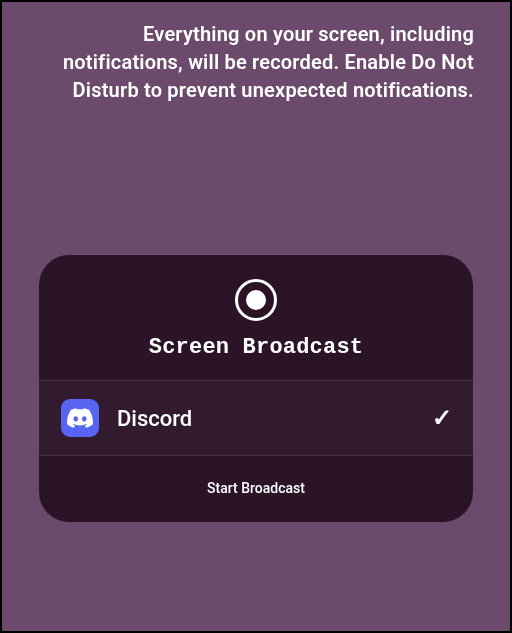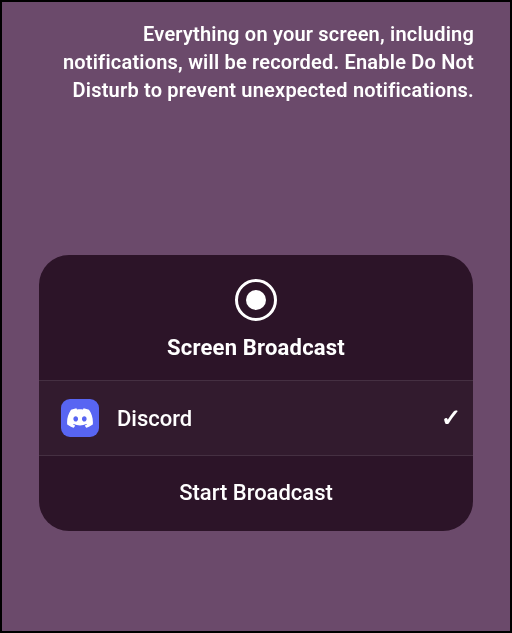--- a/index.html
+++ b/index.html
@@ -34,20 +34,21 @@
       right: 37px;
       background: #2c1428;
       border-radius: 30px;
       overflow: hidden;
     }
     .panel-header {
       display: flex;
       flex-direction: column;
       align-items: center;
       padding: 24px 0 20px 0;
+      font-family: Liberation Mono, monospace;
     }
     .record-icon {
       width: 42px;
       height: 42px;
       border: 3.5px solid #ffffff;
       border-radius: 50%;
       display: flex;
       align-items: center;
       justify-content: center;
       margin-bottom: 14px;
@@ -64,21 +65,21 @@
       font-weight: 700;
       letter-spacing: 0.2px;
     }
     .divider {
       height: 1px;
       background: rgba(255, 255, 255, 0.12);
     }
     .app-row {
       display: flex;
       align-items: center;
-      padding: 18px 12px 18px 22px;
+      padding: 18px 21px 18px 22px;
       background: rgba(255, 255, 255, 0.03);
       cursor: pointer;
     }
     .app-icon {
       width: 38px;
       height: 38px;
       background: #5865F2;
       border-radius: 9px;
       display: flex;
       align-items: center;
@@ -99,21 +100,21 @@
     }
     .checkmark {
       color: #ffffff;
       font-size: 24px;
       font-weight: 700;
     }
     .start-button {
       text-align: center;
       padding: 24px 0 26px 0;
       color: #ffffff;
-      font-size: 22px;
+      font-size: 14px;
       font-weight: 500;
       cursor: pointer;
     }
   </style>
 </head>
 <body>
 
 <div class="warning-text">Everything on your screen, including notifications, will be recorded. Enable Do Not Disturb to prevent unexpected notifications.</div>
 
 <div class="broadcast-panel">

